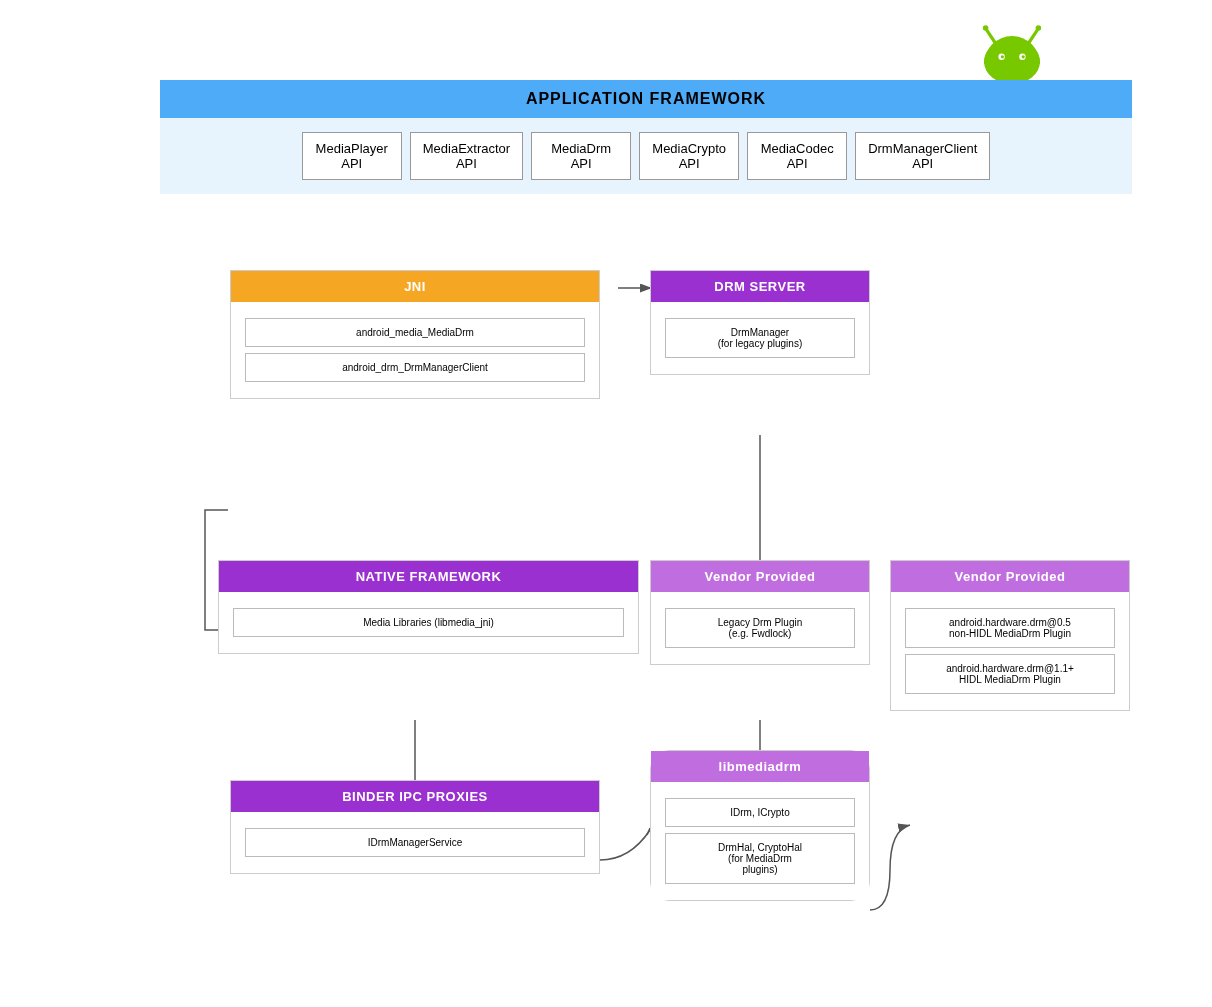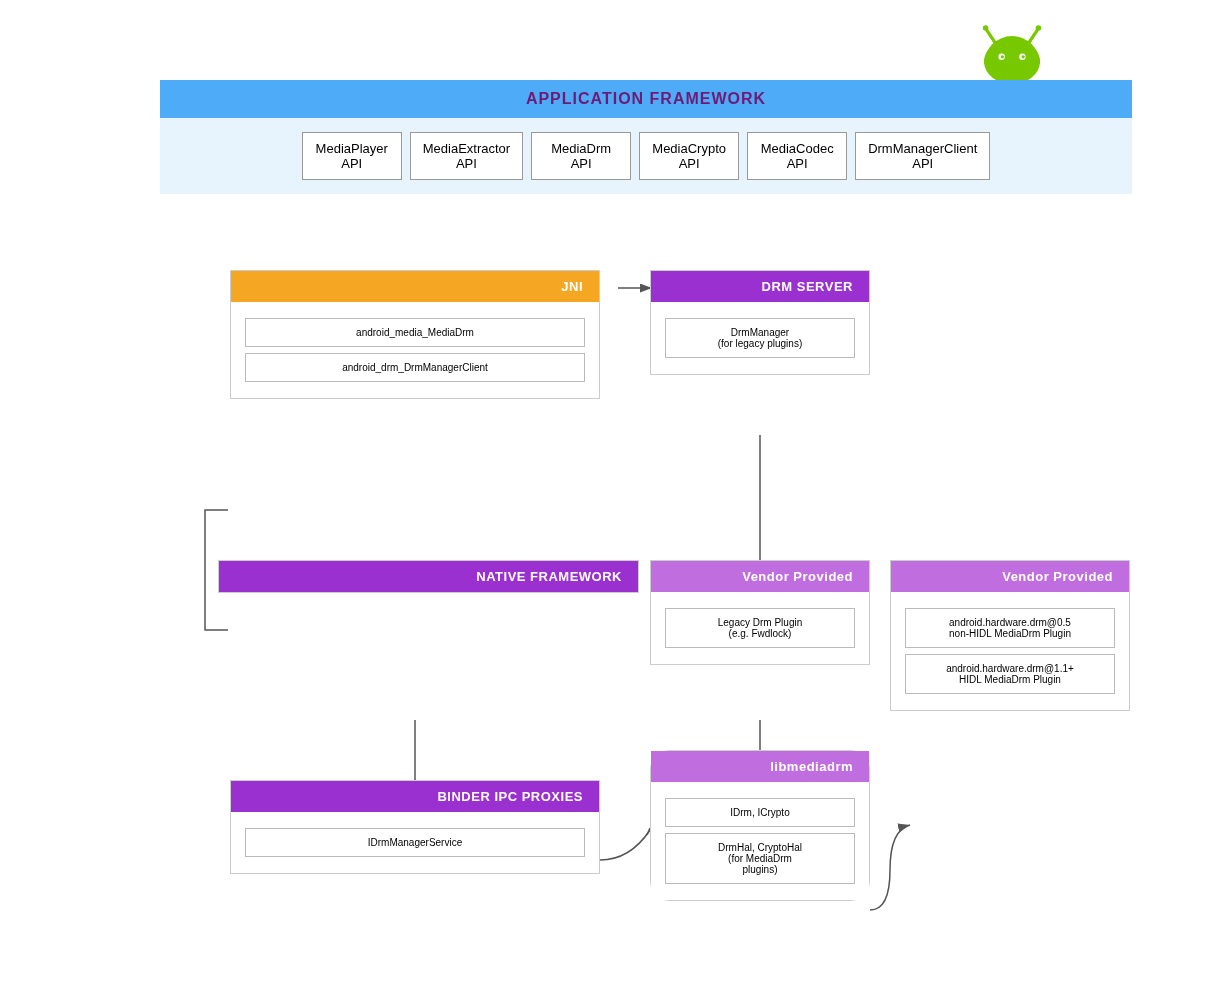--- a/index.html
+++ b/index.html
@@ -25,21 +25,21 @@
     .app-framework {
       position: absolute;
       top: 80px;
       left: 160px;
       right: 80px;
       border: none;
     }
 
     .app-framework-header {
       background: #4dabf7;
-      color: #701a75;
+      color: #000000;
       text-align: center;
       padding: 10px;
       font-size: 16px;
       font-weight: bold;
       letter-spacing: 1px;
     }
 
     .app-framework-body {
       background: #e8f4fd;
       padding: 14px 10px;
@@ -62,21 +62,21 @@
       position: absolute;
       border: 1px solid #ccc;
       background: white;
     }
 
     .section-header {
       padding: 8px 16px;
       font-weight: bold;
       font-size: 13px;
       letter-spacing: 0.5px;
-      text-align: right;
+      text-align: center;
       color: white;
     }
 
     .section-header.orange { background: #f5a623; }
     .section-header.purple { background: #9b30d0; }
     .section-header.light-purple { background: #c06de0; }
 
     .section-body {
       padding: 10px 14px;
       background: white;
@@ -233,20 +233,23 @@
   <div class="drm-server-box section-box">
     <div class="section-header purple">DRM SERVER</div>
     <div class="section-body">
       <div class="inner-box" style="white-space:pre-line;text-align:center;">DrmManager
 (for legacy plugins)</div>
     </div>
   </div>
 
   <div class="native-fw-box section-box">
     <div class="section-header purple">NATIVE FRAMEWORK</div>
+    <div class="section-body">
+      <div class="inner-box">Media Libraries (libmedia_jni)</div>
+    </div>
   </div>
 
   <div class="vendor1-box section-box">
     <div class="section-header light-purple">Vendor Provided</div>
     <div class="section-body">
       <div class="inner-box" style="white-space:pre-line;">Legacy Drm Plugin
 (e.g. Fwdlock)</div>
     </div>
   </div>
 

